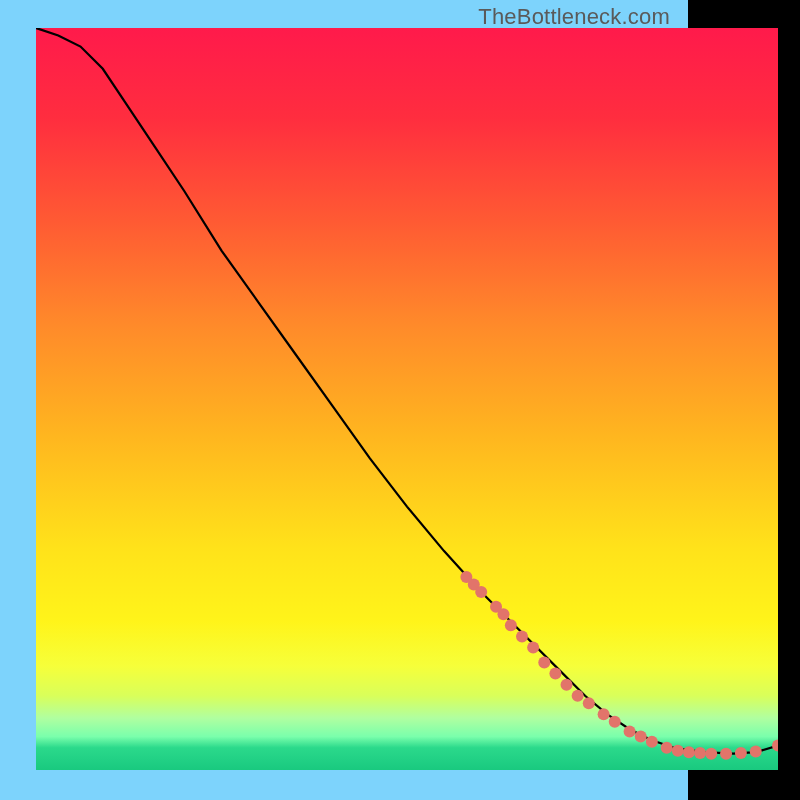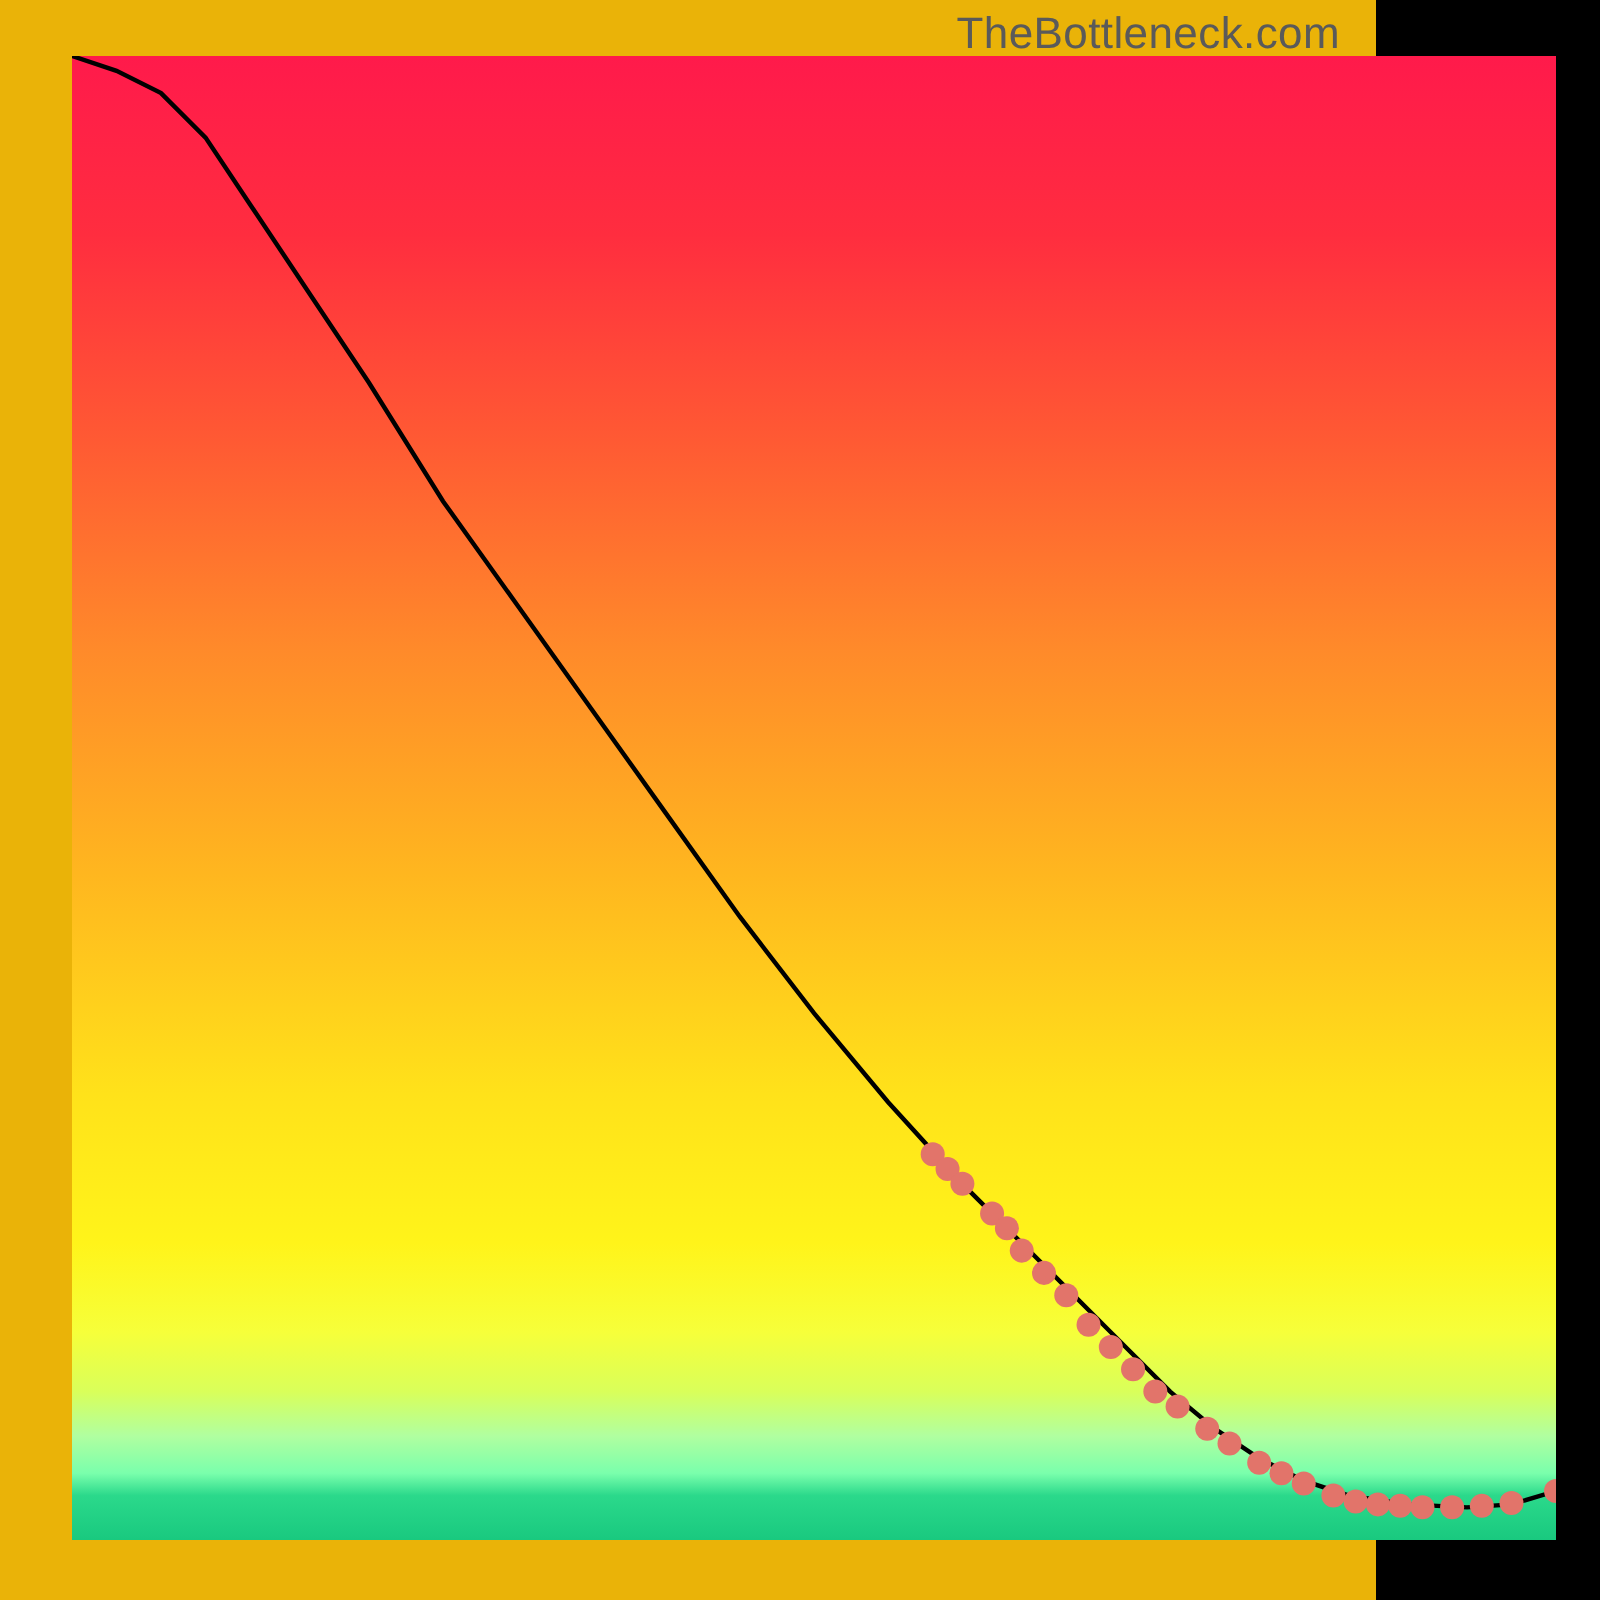--- a/index.html
+++ b/index.html
@@ -1,21 +1,21 @@
 <!DOCTYPE html>
 <html><head>
 <meta charset="utf-8">
 <style>
   * { margin: 0; padding: 0; box-sizing: border-box; }
   html, body { width: 800px; height: 800px; background: #000; overflow: hidden; }
   .stage {
     position: relative;
     width: 688px;
     height: 800px;
-    background: #eab308;
+    background: #7dd3fc;
     padding-left: 40px;
   }
   .watermark {
     position: absolute;
     top: 4px;
     right: 18px;
     font-family: Arial, Helvetica, sans-serif;
     font-size: 22px;
     color: #5a5a5a;
     letter-spacing: 0.2px;

